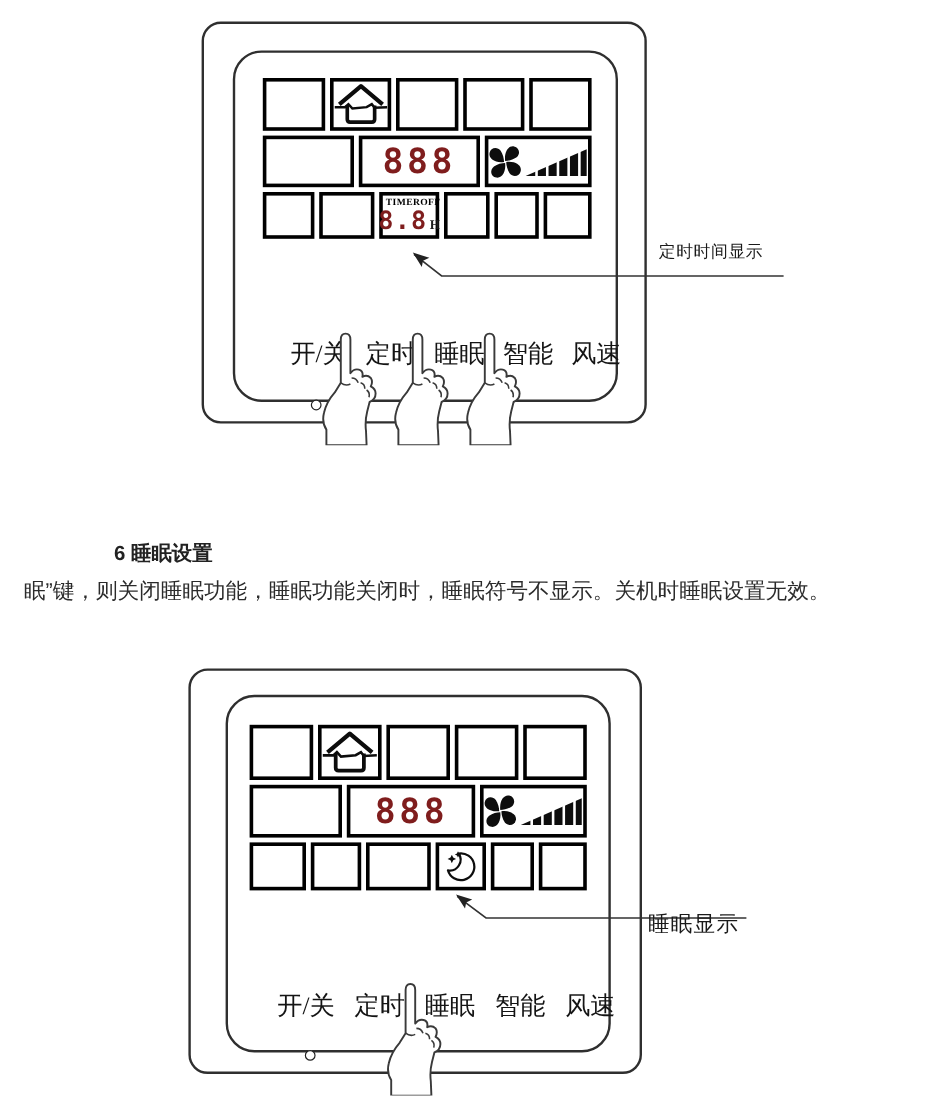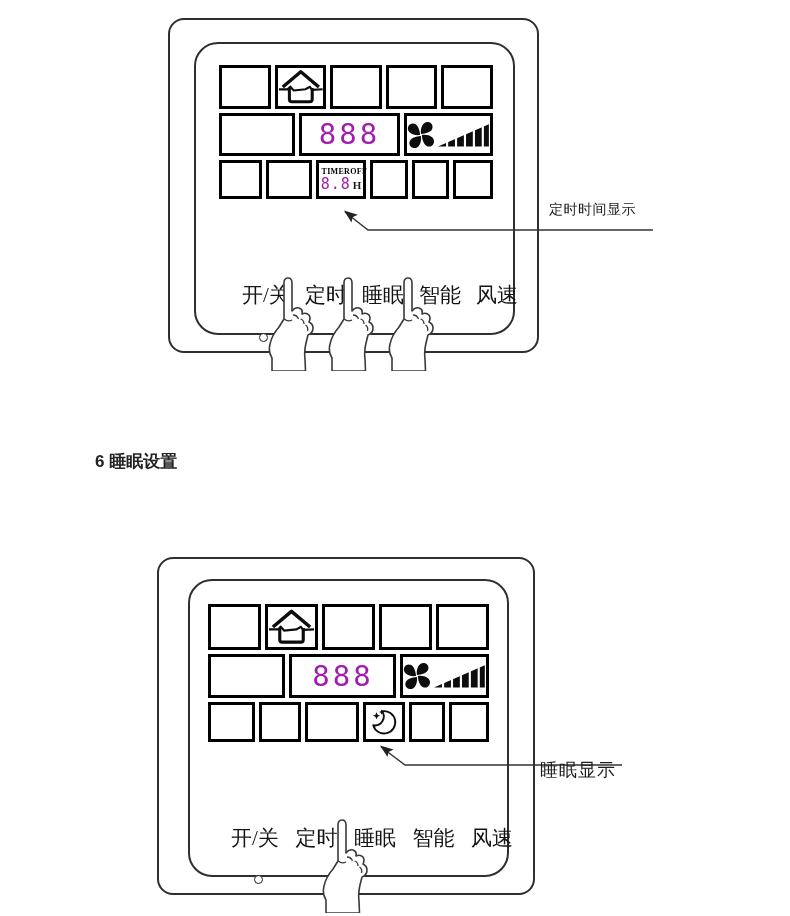--- a/index.html
+++ b/index.html
@@ -14,27 +14,27 @@
   .device-bottom .device-inner{left:29px;top:20px;width:321px;height:298px;}
   
   .lcd{position:absolute;}
   .device-top .lcd{left:23px;top:21px;width:274px;}
   .device-bottom .lcd{left:18px;top:23px;width:281px;}
   .lcd-row{display:flex;gap:4px;margin-bottom:4px;}
   .cell{border:3px solid #000;background:#fff;box-sizing:border-box;display:flex;
         align-items:center;justify-content:center;min-width:0;}
   .r1{height:44px;} .r2{height:43px;} .r3{height:39px;}
   .device-bottom .r1{height:46px;} .device-bottom .r2{height:44px;} .device-bottom .r3{height:40px;}
-  .seg{font-family:"DejaVu Sans Mono",monospace;font-weight:400;color:#a21caf;}
+  .seg{font-family:"DejaVu Sans Mono",monospace;font-weight:700;color:#7f1d1d;}
   .seg-big{font-size:29px;letter-spacing:3px;line-height:1;}
   .timer-cell{flex-direction:column;justify-content:center;gap:1px;padding:14px 0;}
   .timer-top{width:100%;display:flex;justify-content:space-between;padding:0 3px;box-sizing:border-box;
              font:700 8px "Liberation Serif",serif;letter-spacing:0.3px;color:#000;}
   .timer-bottom{display:flex;align-items:flex-end;gap:2px;line-height:1;}
-  .timer-seg{font-size:15px;letter-spacing:1px;}
+  .timer-seg{font-size:21px;letter-spacing:1px;}
   .timer-unit{font:700 11px "Liberation Serif",serif;padding-bottom:1px;}
   .fan-cell{gap:3px;}
   
   .btn-row{position:absolute;display:flex;justify-content:space-between;
            font-family:"Liberation Serif",serif;font-size:21px;color:#141414;}
   .device-top .btn-row{left:46px;top:237px;width:276px;}
   .device-bottom .btn-row{left:41px;top:243px;width:282px;}
   .touch-key{white-space:nowrap;}
   .led-dot{position:absolute;width:9px;height:9px;border:1.6px solid #222;border-radius:50%;background:#fff;box-sizing:border-box;}
   .device-top .led-dot{left:63px;top:289px;}
@@ -161,20 +161,21 @@
     </svg>
   <svg class="hand" style="left:318px;top:275px" viewBox="0 0 58 96">
       <use href="#hand-icon"></use>
     </svg>
   <svg class="hand" style="left:378px;top:275px" viewBox="0 0 58 96">
       <use href="#hand-icon"></use>
     </svg>
 
   <div class="sec-heading">6 睡眠设置</div>
   <div class="sec-body">
+    <div class="body-line">眠”键，则关闭睡眠功能，睡眠功能关闭时，睡眠符号不显示。关机时睡眠设置无效。</div>
   </div>
 
   <div class="device device-bottom">
     <div class="device-inner">
       <div class="lcd">
         <div class="lcd-row r1">
           <div class="cell" style="flex:1"></div>
           <div class="cell" style="flex:1">
             <svg width="48" height="40" viewBox="0 0 48 40">
                 <use href="#house-icon"></use>

